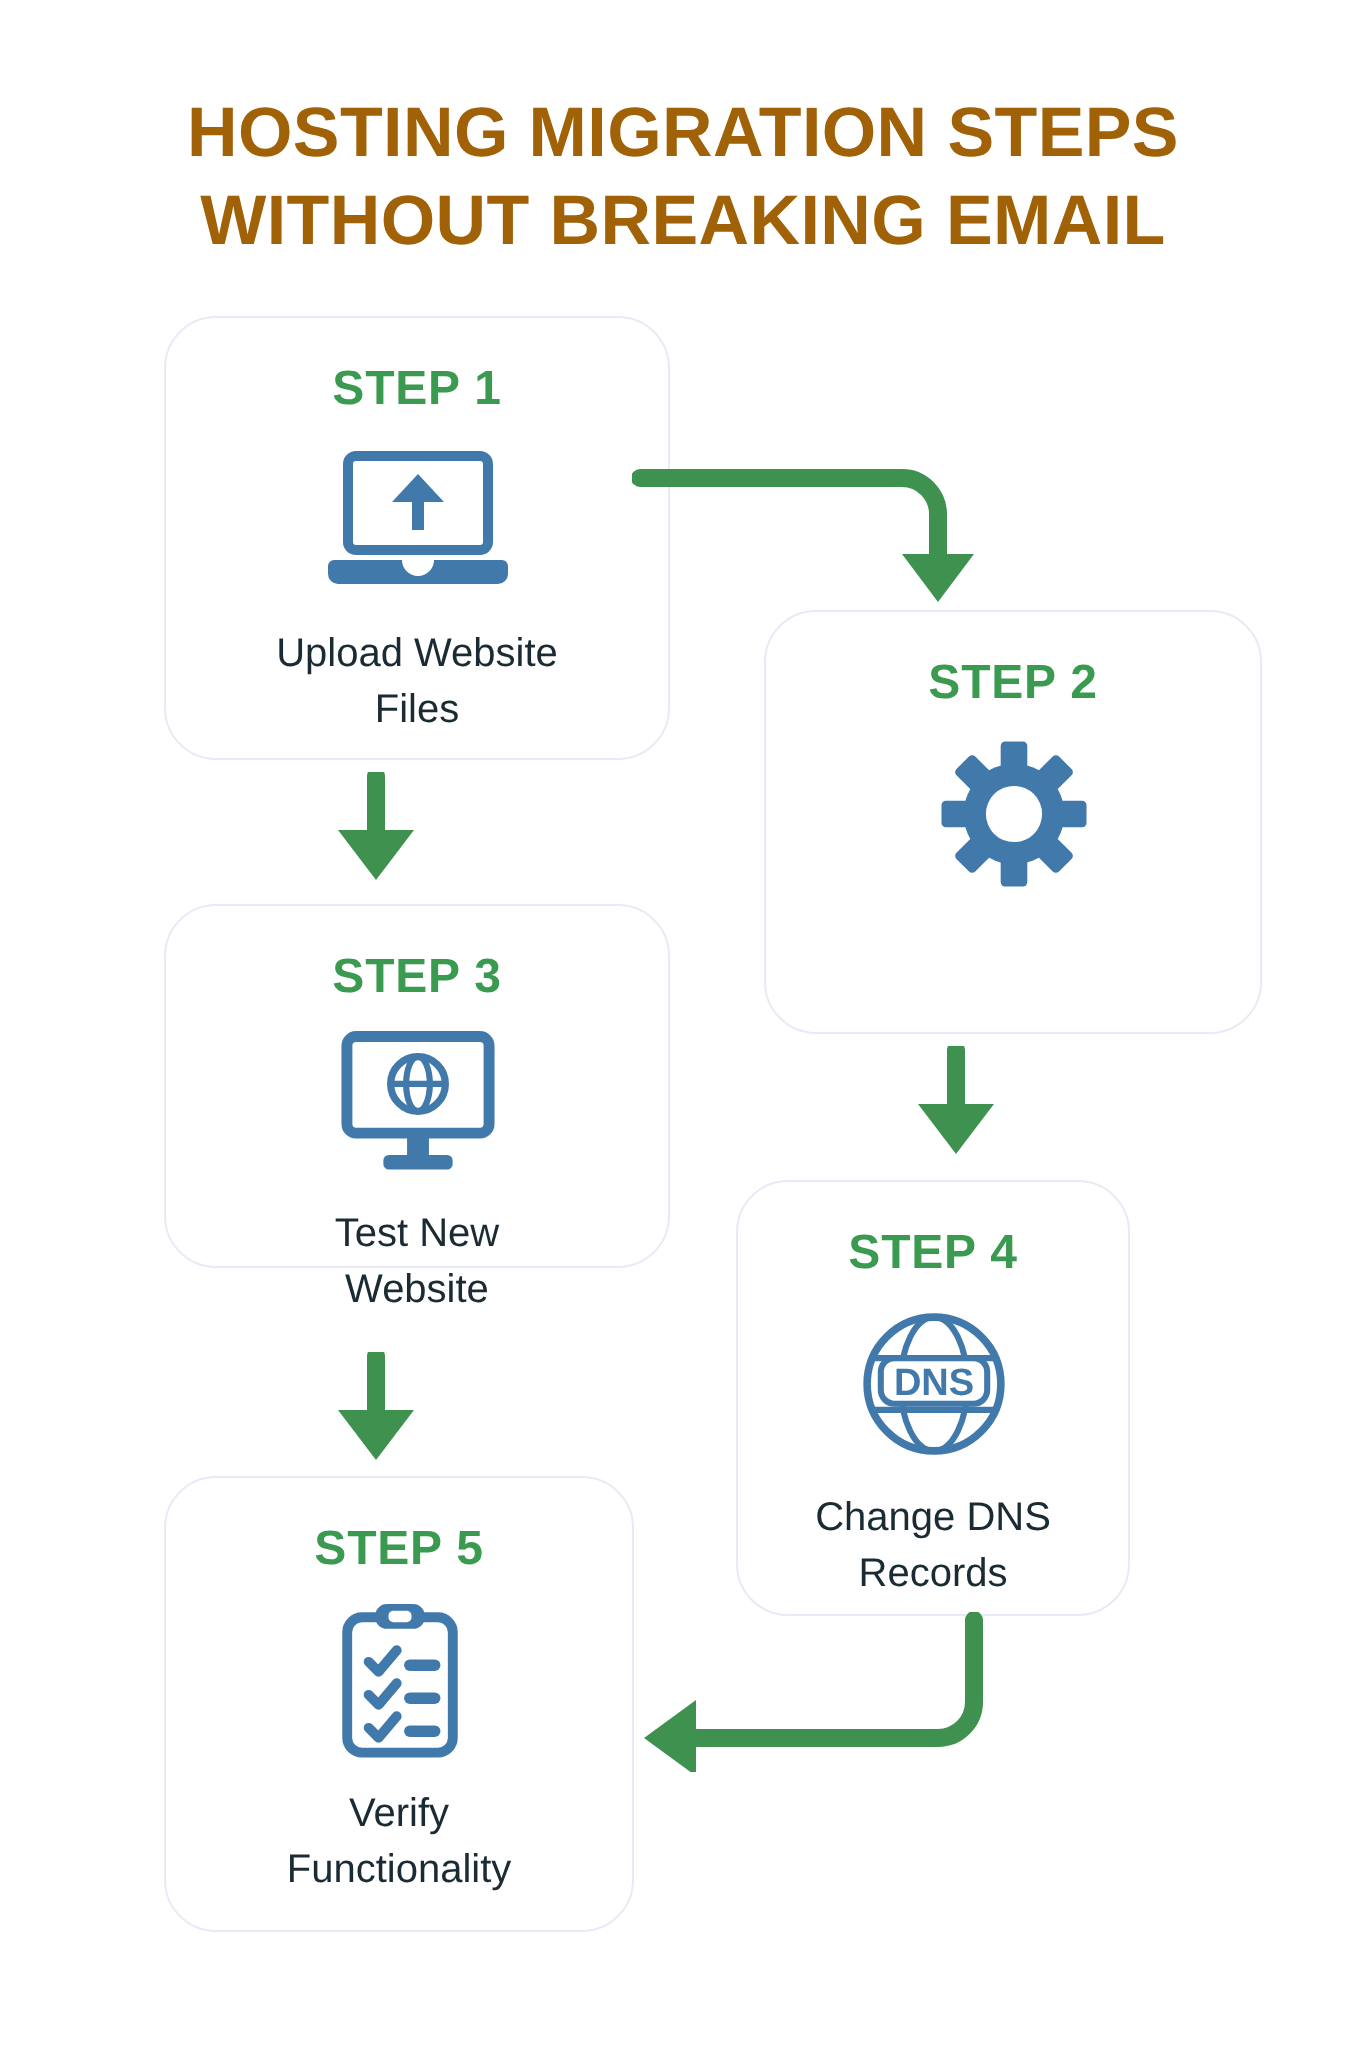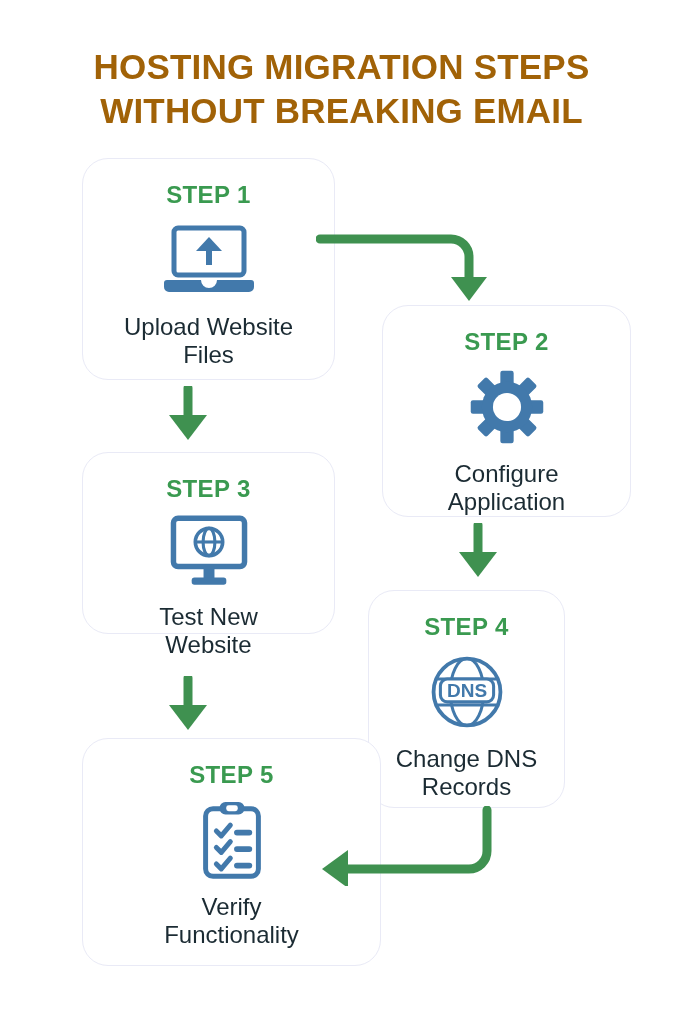--- a/index.html
+++ b/index.html
@@ -64,34 +64,34 @@
   }
   .card-icon {
     margin-top: 14px;
     height: 78px;
     display: flex;
     align-items: center;
     justify-content: center;
   }
   .card-label {
     color: #1b2b33;
-    font-size: 24px;
+    font-size: 20px;
     font-weight: 400;
     line-height: 28px;
     margin-top: 14px;
     padding: 0 14px;
     white-space: pre-line;
   }
 
   
   #card-1 { left: 62px;  top: 158px; width: 253px; height: 222px; }
   #card-2 { left: 362px; top: 305px; width: 249px; height: 212px; }
   #card-3 { left: 62px;  top: 452px; width: 253px; height: 182px; }
   #card-4 { left: 348px; top: 590px; width: 197px; height: 218px; }
-  #card-5 { left: 62px;  top: 738px; width: 299px; height: 228px; }
+  #card-5 { left: 62px;  top: 738px; width: 235px; height: 228px; }
 
   
   .arrow {
     position: absolute;
   }
   #arrow-1-2 { left: 316px; top: 228px; }
   #arrow-1-3 { left: 158px; top: 386px; }
   #arrow-2-4 { left: 448px; top: 523px; }
   #arrow-3-5 { left: 158px; top: 676px; }
   #arrow-4-5 { left: 312px; top: 806px; }
@@ -136,22 +136,20 @@
               <rect x="41" y="75" width="18" height="24" rx="3"></rect>
               <rect x="1" y="41" width="24" height="18" rx="3"></rect>
               <rect x="75" y="41" width="24" height="18" rx="3"></rect>
             </g>
           </g>
           <circle cx="50" cy="50" r="34"></circle>
         </g>
         <circle cx="50" cy="50" r="19" fill="#ffffff"></circle>
       </svg>
     </div>
-    <div class="card-label">Configure
-Application</div>
   </div>
 
   <div class="card" id="card-3">
     <div class="card-step">STEP 3</div>
     <div class="card-icon">
       <svg width="82" height="74" viewBox="0 0 90 80" aria-hidden="true">
         <rect x="6" y="3" width="78" height="53" rx="5" ry="5" fill="none" stroke="#4279ab" stroke-width="6"></rect>
         <circle cx="45" cy="29" r="15" fill="none" stroke="#4279ab" stroke-width="4"></circle>
         <ellipse cx="45" cy="29" rx="6.5" ry="15" fill="none" stroke="#4279ab" stroke-width="3.4"></ellipse>
         <path d="M30 29 H60" stroke="#4279ab" stroke-width="3.4"></path>

